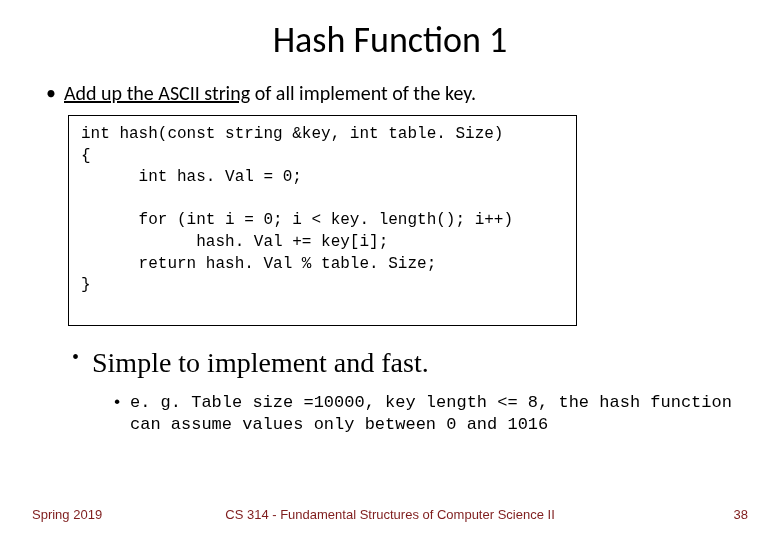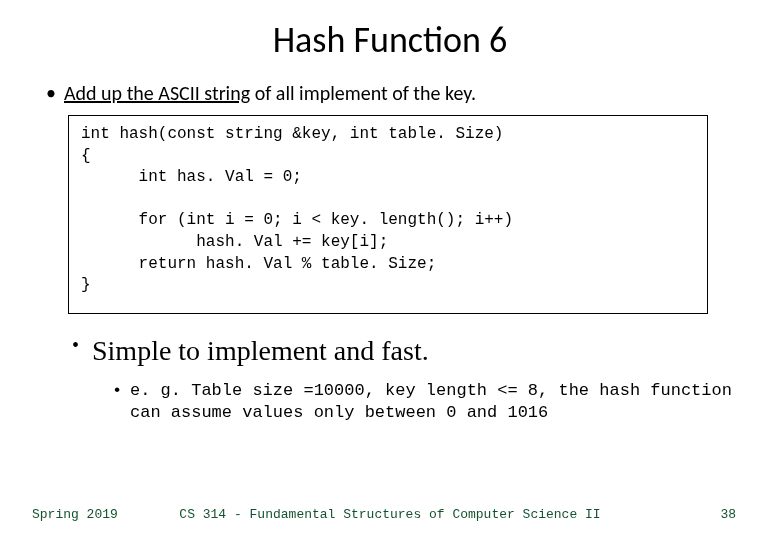--- a/index.html
+++ b/index.html
@@ -44,26 +44,26 @@
     font-size: 20px;
   }
   .top-bullet {
     font-family: Calibri, Arial, sans-serif;
     font-size: 20px;
   }
   .top-bullet .u { text-decoration: underline; }
   .code-box {
     border: 1px solid #000;
     margin: 6px 0 18px 28px;
-    padding: 8px 12px 16px 12px;
+    padding: 8px 12px 28px 12px;
     font-family: "Courier New", Courier, monospace;
     font-size: 16px;
     line-height: 1.35;
     white-space: pre;
-    width: 640px;
+    width: 509px;
   }
   .body-bullets {
     margin-left: 30px;
   }
   .body-bullets > li {
     font-family: "Times New Roman", Times, serif;
     font-size: 28px;
     padding-left: 22px;
     margin-bottom: 2px;
   }
@@ -85,34 +85,34 @@
     content: "•";
     position: absolute;
     left: 2px;
     top: 0;
   }
   .footer {
     position: absolute;
     bottom: 18px;
     left: 0;
     width: 100%;
-    font-family: Liberation Mono, monospace;
+    font-family: Liberation Sans, sans-serif;
     font-size: 13px;
-    color: #14532d;
+    color: #7f1d1d;
   }
   .footer-left { position: absolute; left: 32px; }
   .footer-center { text-align: center; }
-  .footer-right { position: absolute; right: 44px; bottom: 0; }
+  .footer-right { position: absolute; right: 32px; bottom: 0; }
 </style>
 </head>
 <body>
 
 <div class="slide">
 
-  <h1 class="title">Hash Function 6</h1>
+  <h1 class="title">Hash Function 1</h1>
 
   <ul class="bullet-list">
     <li class="top-bullet">
       <span class="u">Add up the ASCII string</span><span> of all  implement of the key.</span>
     </li>
   </ul>
 
   <div class="code-box">int hash(const string &amp;key, int table. Size)
 {
       int has. Val = 0;

